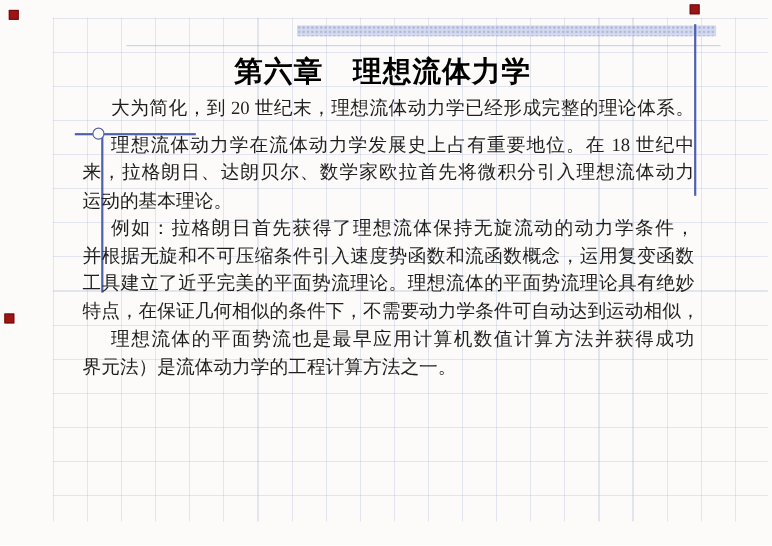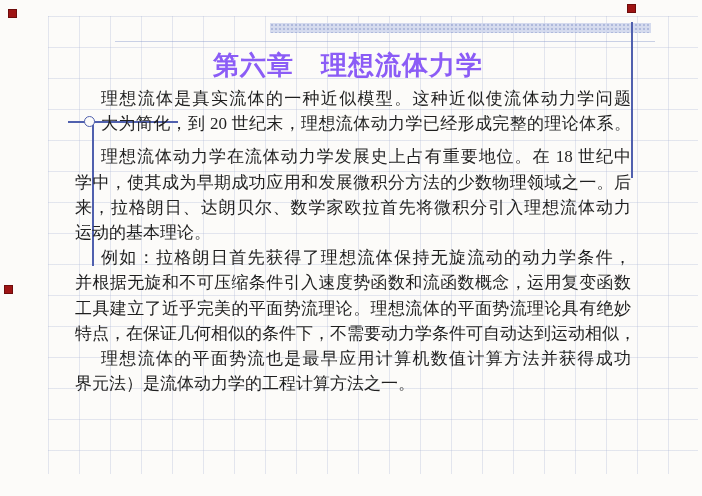--- a/index.html
+++ b/index.html
@@ -36,21 +36,21 @@
     border:1.5px solid var(--line-color,#5060ae);border-radius:50%;background:#fcfbf9;
   }
   
   .red-sq{position:absolute;width:9px;height:9px;background:var(--marker-color,#9e1414);border:1px solid #6e0c0c;box-sizing:border-box;}
   .red-tl{left:8px;top:9px;}
   .red-tr{left:627px;top:4px;}
   .red-ml{left:4px;top:285px;}
 
   .title{
     position:absolute;left:63px;top:48px;width:570px;height:40px;
-    text-align:center;font-size:26px;font-weight:bold;color:#8b5cf6;
+    text-align:center;font-size:26px;font-weight:bold;color:#000000;
     letter-spacing:1px;white-space:nowrap;
   }
   .bodytext{
     position:absolute;left:75px;top:86px;width:556px;
     font-size:17px;line-height:25.2px;color:#1f1f1f;
   }
   .line{
     text-align:justify;text-align-last:justify;
     height:25.2px;overflow:visible;white-space:nowrap;
   }
@@ -70,24 +70,22 @@
   <div class="hline-left"></div>
   <div class="vline-left"></div>
   <div class="circle-handle"></div>
 
   <div class="red-sq red-tl"></div>
   <div class="red-sq red-tr"></div>
   <div class="red-sq red-ml"></div>
 
   <div class="title">第六章　理想流体力学</div>
   <div class="bodytext" id="bodytext">
-      <div class="line ind">理想流体是真实流体的一种近似模型。这种近似使流体动力学问题</div>
       <div class="line ind">大为简化，到 20 世纪末，理想流体动力学已经形成完整的理论体系。</div>
       <div class="line ind gap">理想流体动力学在流体动力学发展史上占有重要地位。在 18 世纪中</div>
-      <div class="line">学中，使其成为早期成功应用和发展微积分方法的少数物理领域之一。后</div>
       <div class="line">来，拉格朗日、达朗贝尔、数学家欧拉首先将微积分引入理想流体动力</div>
       <div class="line last">运动的基本理论。</div>
       <div class="line ind">例如：拉格朗日首先获得了理想流体保持无旋流动的动力学条件，</div>
       <div class="line">并根据无旋和不可压缩条件引入速度势函数和流函数概念，运用复变函数</div>
       <div class="line">工具建立了近乎完美的平面势流理论。理想流体的平面势流理论具有绝妙</div>
       <div class="line">特点，在保证几何相似的条件下，不需要动力学条件可自动达到运动相似，</div>
       <div class="line ind">理想流体的平面势流也是最早应用计算机数值计算方法并获得成功</div>
       <div class="line last">界元法）是流体动力学的工程计算方法之一。</div>
     </div>
 </div>

